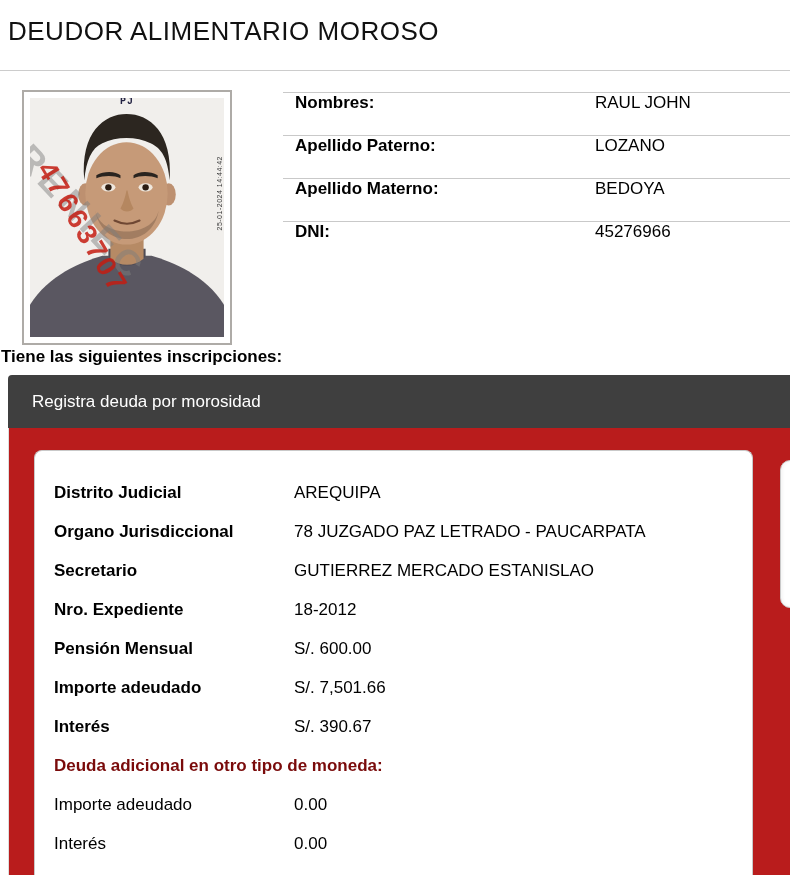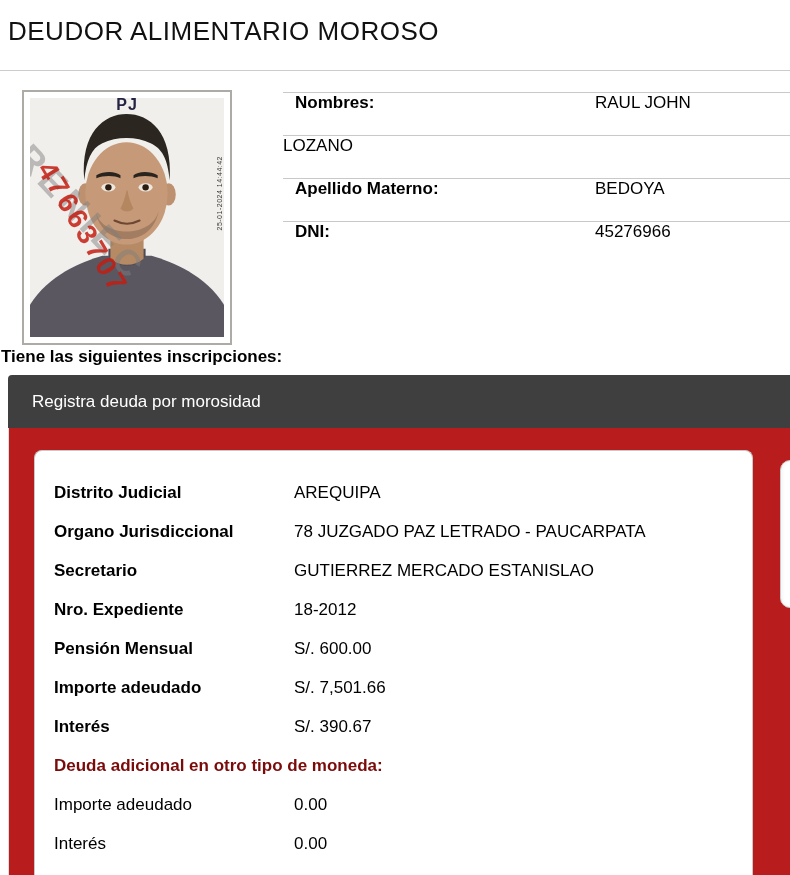--- a/index.html
+++ b/index.html
@@ -18,21 +18,21 @@
   }
   
   .photo-frame {
     position:absolute; left:22px; top:90px; width:210px; height:255px;
     border:2px solid #aeaba7; background:#fff; padding:6px;
   }
   .photo-inner { position:relative; width:100%; height:100%; overflow:hidden; background:#f2f0ed; }
   .photo-inner svg { display:block; width:100%; height:100%; }
   .wm-pj {
     position:absolute; top:-2px; left:50%; transform:translateX(-50%);
-    font-size:16px; font-weight:700; color:#232343; letter-spacing:1px;
+    font-size:10px; font-weight:700; color:#232343; letter-spacing:1px;font-family:Liberation Mono, monospace;
   }
   .wm-reniec {
     position:absolute; top:38px; left:8px; transform:rotate(47deg); transform-origin:top left;
     font-size:36px; font-weight:700; letter-spacing:6px; color:rgba(125,125,125,.48);
     white-space:nowrap;
   }
   .wm-number {
     position:absolute; top:58px; left:28px; transform:rotate(59deg); transform-origin:top left;
     font-size:28px; font-weight:700; letter-spacing:3px; color:rgba(196,28,18,.85);
     white-space:nowrap;
@@ -121,20 +121,21 @@
     <span class="wm-date">25-01-2024 14:44:42</span>
   </div>
 </div>
 
 <div class="info-table">
   <div class="info-row">
     <span class="info-label">Nombres:</span>
     <span class="info-value">RAUL JOHN</span>
   </div>
   <div class="info-row">
+    <span class="info-label">Apellido Paterno:</span>
     <span class="info-value">LOZANO</span>
   </div>
   <div class="info-row">
     <span class="info-label">Apellido Materno:</span>
     <span class="info-value">BEDOYA</span>
   </div>
   <div class="info-row">
     <span class="info-label">DNI:</span>
     <span class="info-value">45276966</span>
   </div>

